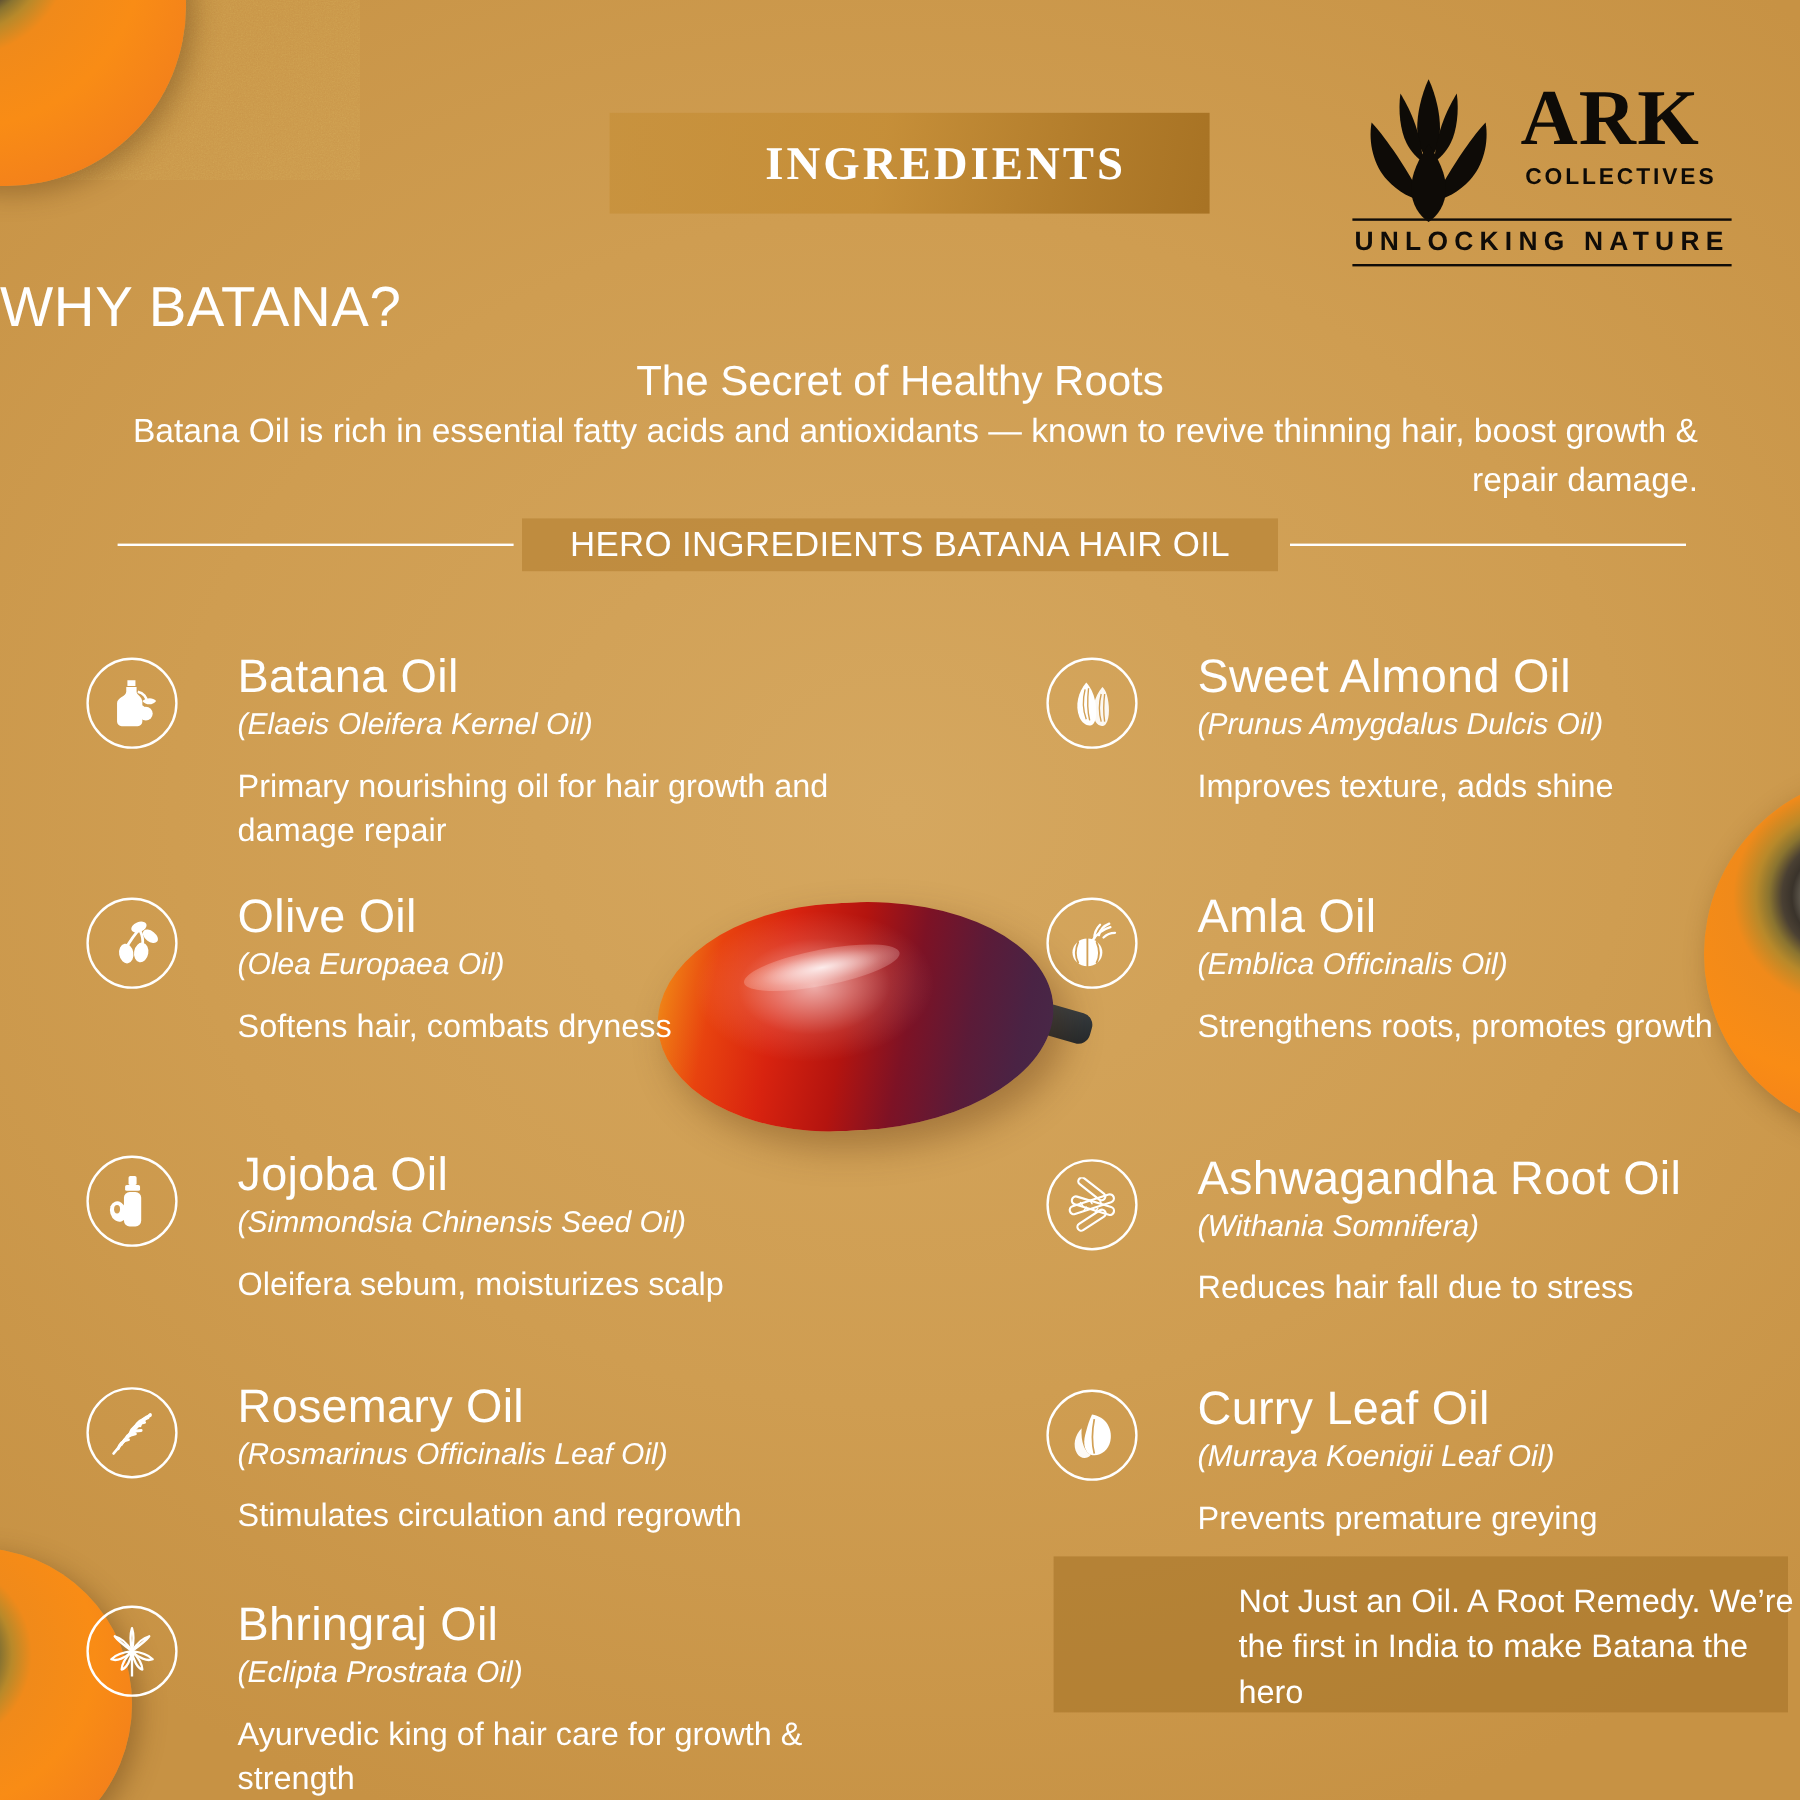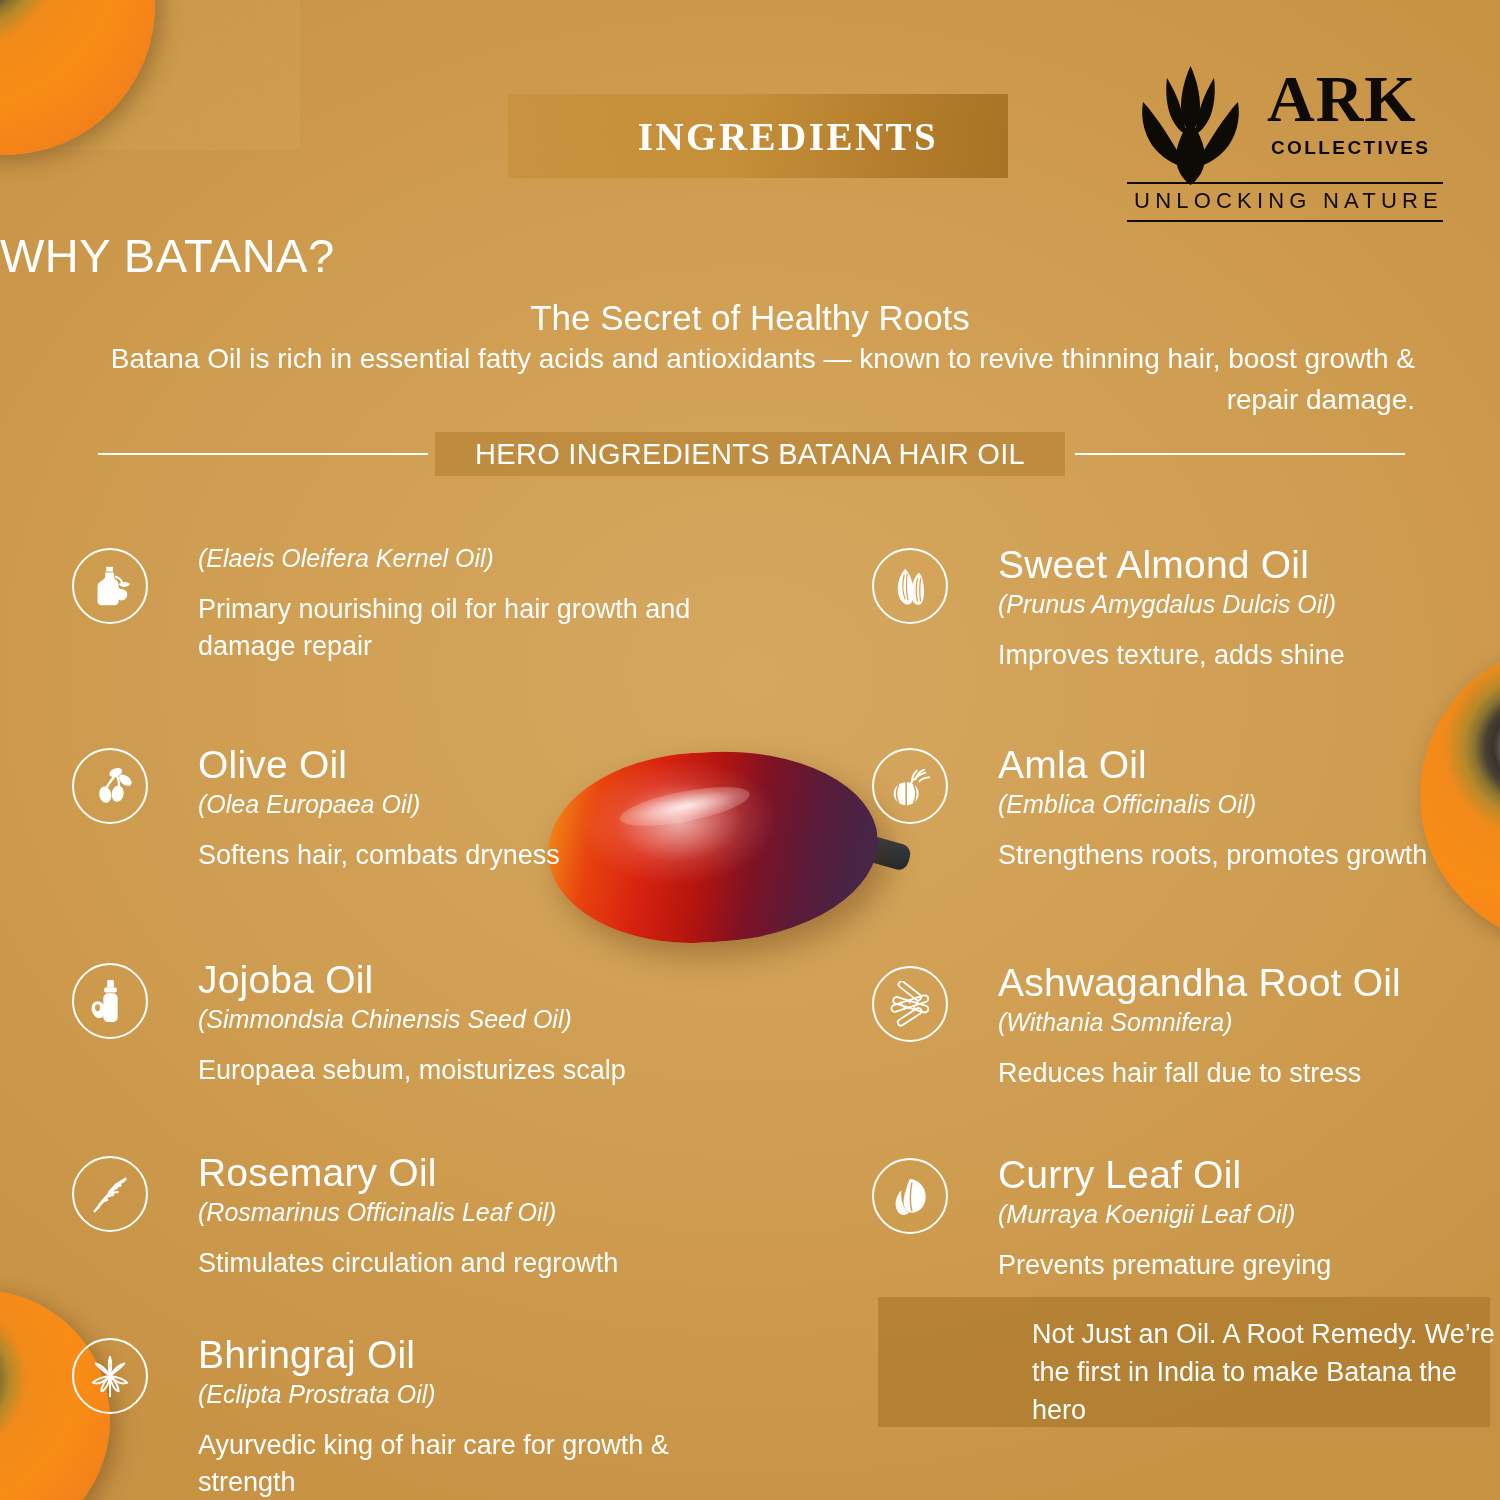--- a/index.html
+++ b/index.html
@@ -92,22 +92,22 @@
   #logo-collectives {
     position: absolute; left: 156px; top: 78px;
     font-size: 19px; font-weight: 700;
     color: #0e0b07; letter-spacing: 2.4px; line-height: 1;
   }
   #logo-rule-top {
     position: absolute; left: 12px; top: 122px; width: 316px; height: 2px; background: #100c08;
   }
   #logo-tagline {
     position: absolute; left: 12px; top: 128px; width: 316px;
-    text-align: right;
-    font-size: 22px; font-weight: 400; color: #100c08; letter-spacing: 5.2px;
+    text-align: center;
+    font-size: 22px; font-weight: 700; color: #100c08; letter-spacing: 5.2px;
   }
   #logo-rule-bot {
     position: absolute; left: 12px; top: 160px; width: 316px; height: 2px; background: #100c08;
   }
 
   
   #why-batana {
     position: absolute; left: 0; top: 228px; width: 1500px;
     color: #fff;
     font-size: 47px; font-weight: 400; letter-spacing: .5px;
@@ -271,20 +271,21 @@
           <svg viewBox="0 0 48 48" fill="#fff">
             <path d="M20 4h7v5h-7z"></path>
             <path d="M19 10h9v4c0 3 5 4 5 9v17a4 4 0 0 1-4 4H15a4 4 0 0 1-4-4V24c0-5 8-6 8-10z"></path>
             <path d="M29 14c5 1 8 5 8 9" stroke="#fff" stroke-width="2.2" fill="none"></path>
             <circle cx="36" cy="33" r="6"></circle>
             <path d="M33 22c4-3 9-3 12 0-3 4-9 4-12 0z"></path>
             <path d="M31 26c3 1 5 3 6 6" stroke="#fff" stroke-width="2" fill="none"></path>
           </svg>
         </div>
         <div class="txt">
+          <div class="ing-name">Batana Oil</div>
           <div class="ing-latin">(Elaeis Oleifera Kernel Oil)</div>
           <div class="ing-desc">Primary nourishing oil for hair growth and damage repair</div>
         </div>
       </div>
       <div class="item" style="top: 200px;">
         <div class="badge">
           <svg viewBox="0 0 48 48" fill="none" stroke="#fff" stroke-width="2.4" stroke-linecap="round">
             <path d="M34 8 C28 14 22 22 16 33"></path>
             <ellipse cx="30" cy="10" rx="7" ry="4.4" transform="rotate(-22 30 10)" fill="#fff" stroke="none"></ellipse>
             <ellipse cx="40" cy="18" rx="7.5" ry="4.6" transform="rotate(38 40 18)" fill="#fff" stroke="none"></ellipse>
@@ -305,21 +306,21 @@
             <rect x="21" y="2" width="7" height="8" rx="1.5"></rect>
             <rect x="18" y="10" width="13" height="5" rx="1.5"></rect>
             <rect x="17" y="16" width="15" height="30" rx="5"></rect>
             <ellipse cx="12" cy="33" rx="7" ry="9" transform="rotate(-18 12 33)"></ellipse>
             <ellipse cx="11" cy="31" rx="2.6" ry="3.6" fill="#d2a055"></ellipse>
           </svg>
         </div>
         <div class="txt">
           <div class="ing-name">Jojoba Oil</div>
           <div class="ing-latin">(Simmondsia Chinensis Seed Oil)</div>
-          <div class="ing-desc">Europaea sebum, moisturizes scalp</div>
+          <div class="ing-desc">Oleifera sebum, moisturizes scalp</div>
         </div>
       </div>
       <div class="item" style="top: 608px;">
         <div class="badge">
           <svg viewBox="0 0 48 48" fill="none" stroke="#fff" stroke-width="2.4" stroke-linecap="round">
             <path d="M8 42 C16 32 26 20 40 8"></path>
             <path d="M18 30 C21 24 26 22 32 22"></path>
             <path d="M15 34 C17 29 21 26 27 25"></path>
             <path d="M22 25 C24 19 29 16 35 15"></path>
             <path d="M26 20 C28 15 32 12 38 11"></path>

